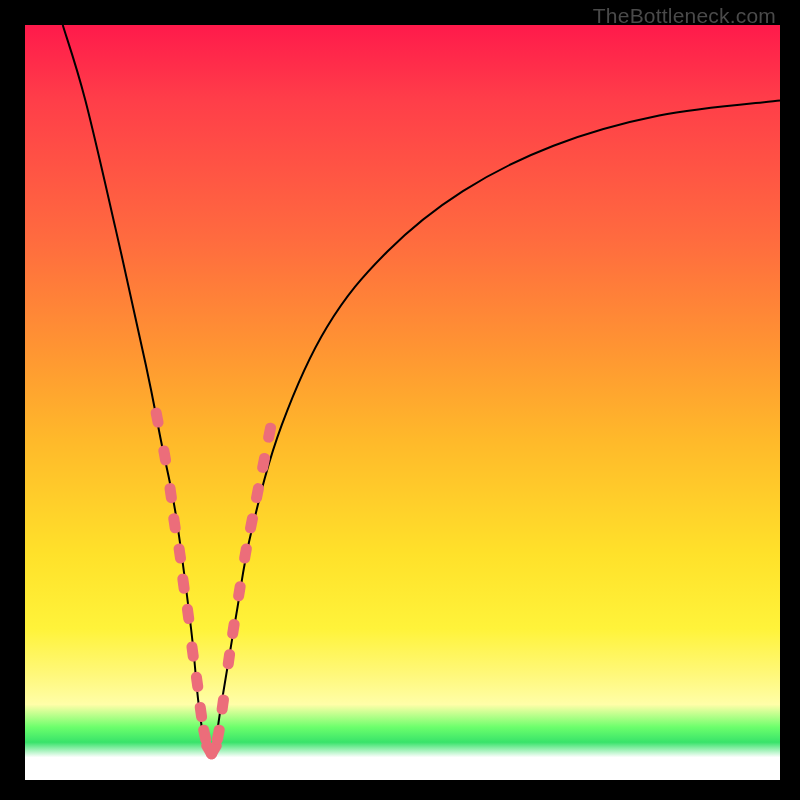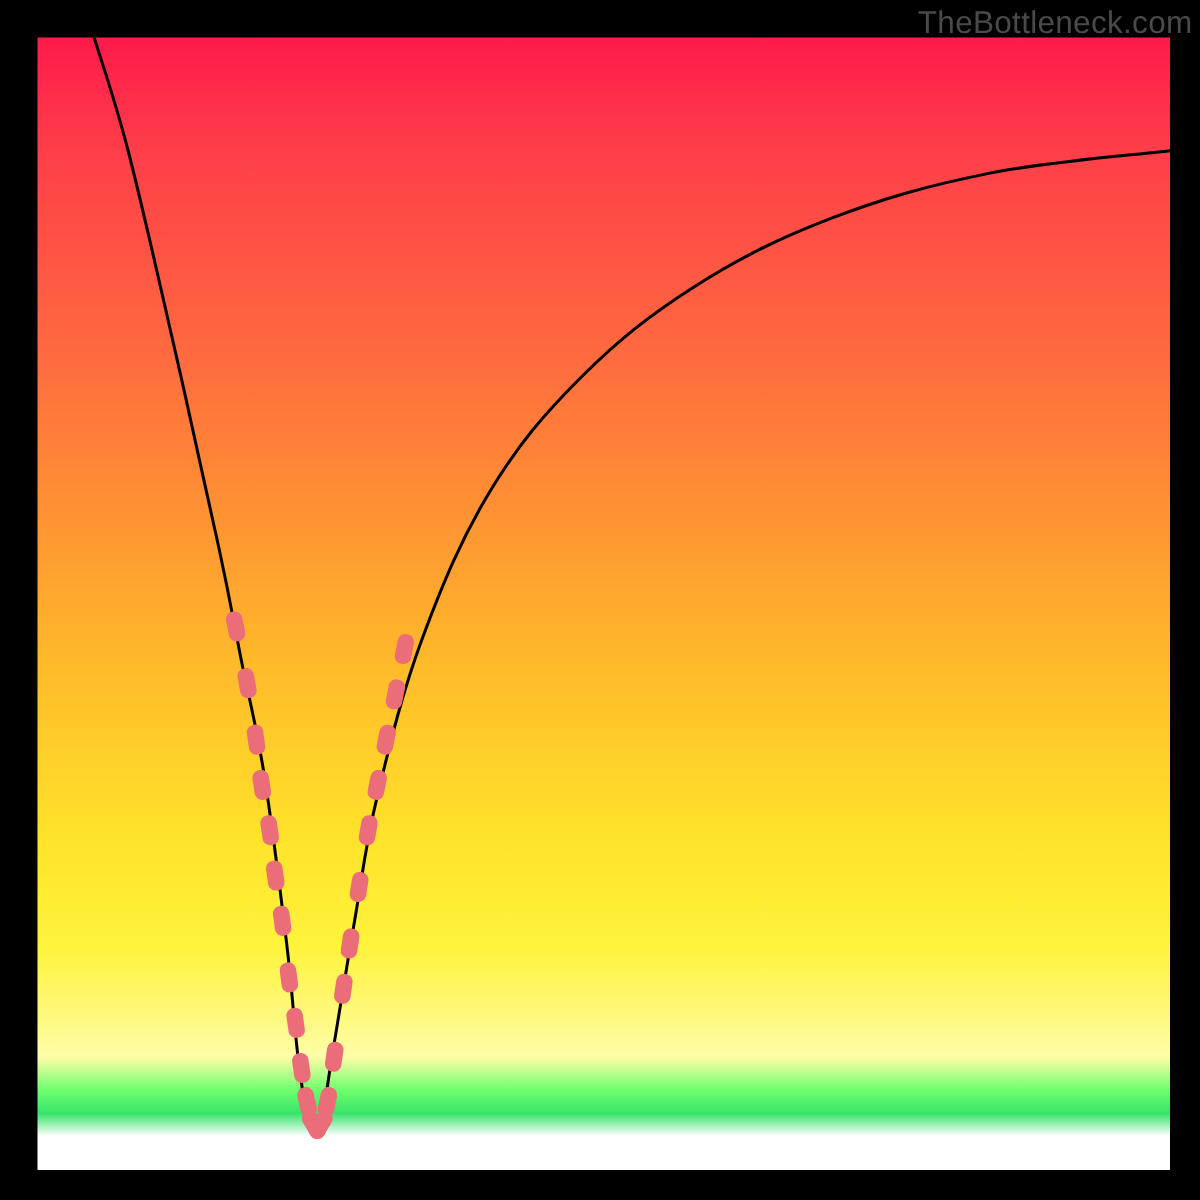--- a/index.html
+++ b/index.html
@@ -39,21 +39,21 @@
       #fffea8 90%,
       #6cff6c 93%,
       #38e36a 95%,
       #ffffff 97%,
       #ffffff 100%
     );
   }
   .watermark {
     position: absolute;
     top: 4px;
-    right: 5px;
+    right: 24px;
     color: #4a4a4a;
     font-size: 21px;
     font-weight: 500;
     letter-spacing: 0.2px;
     user-select: none;
     text-align: right;
   }
   svg.curve {
     position: absolute;
     left: 0;

